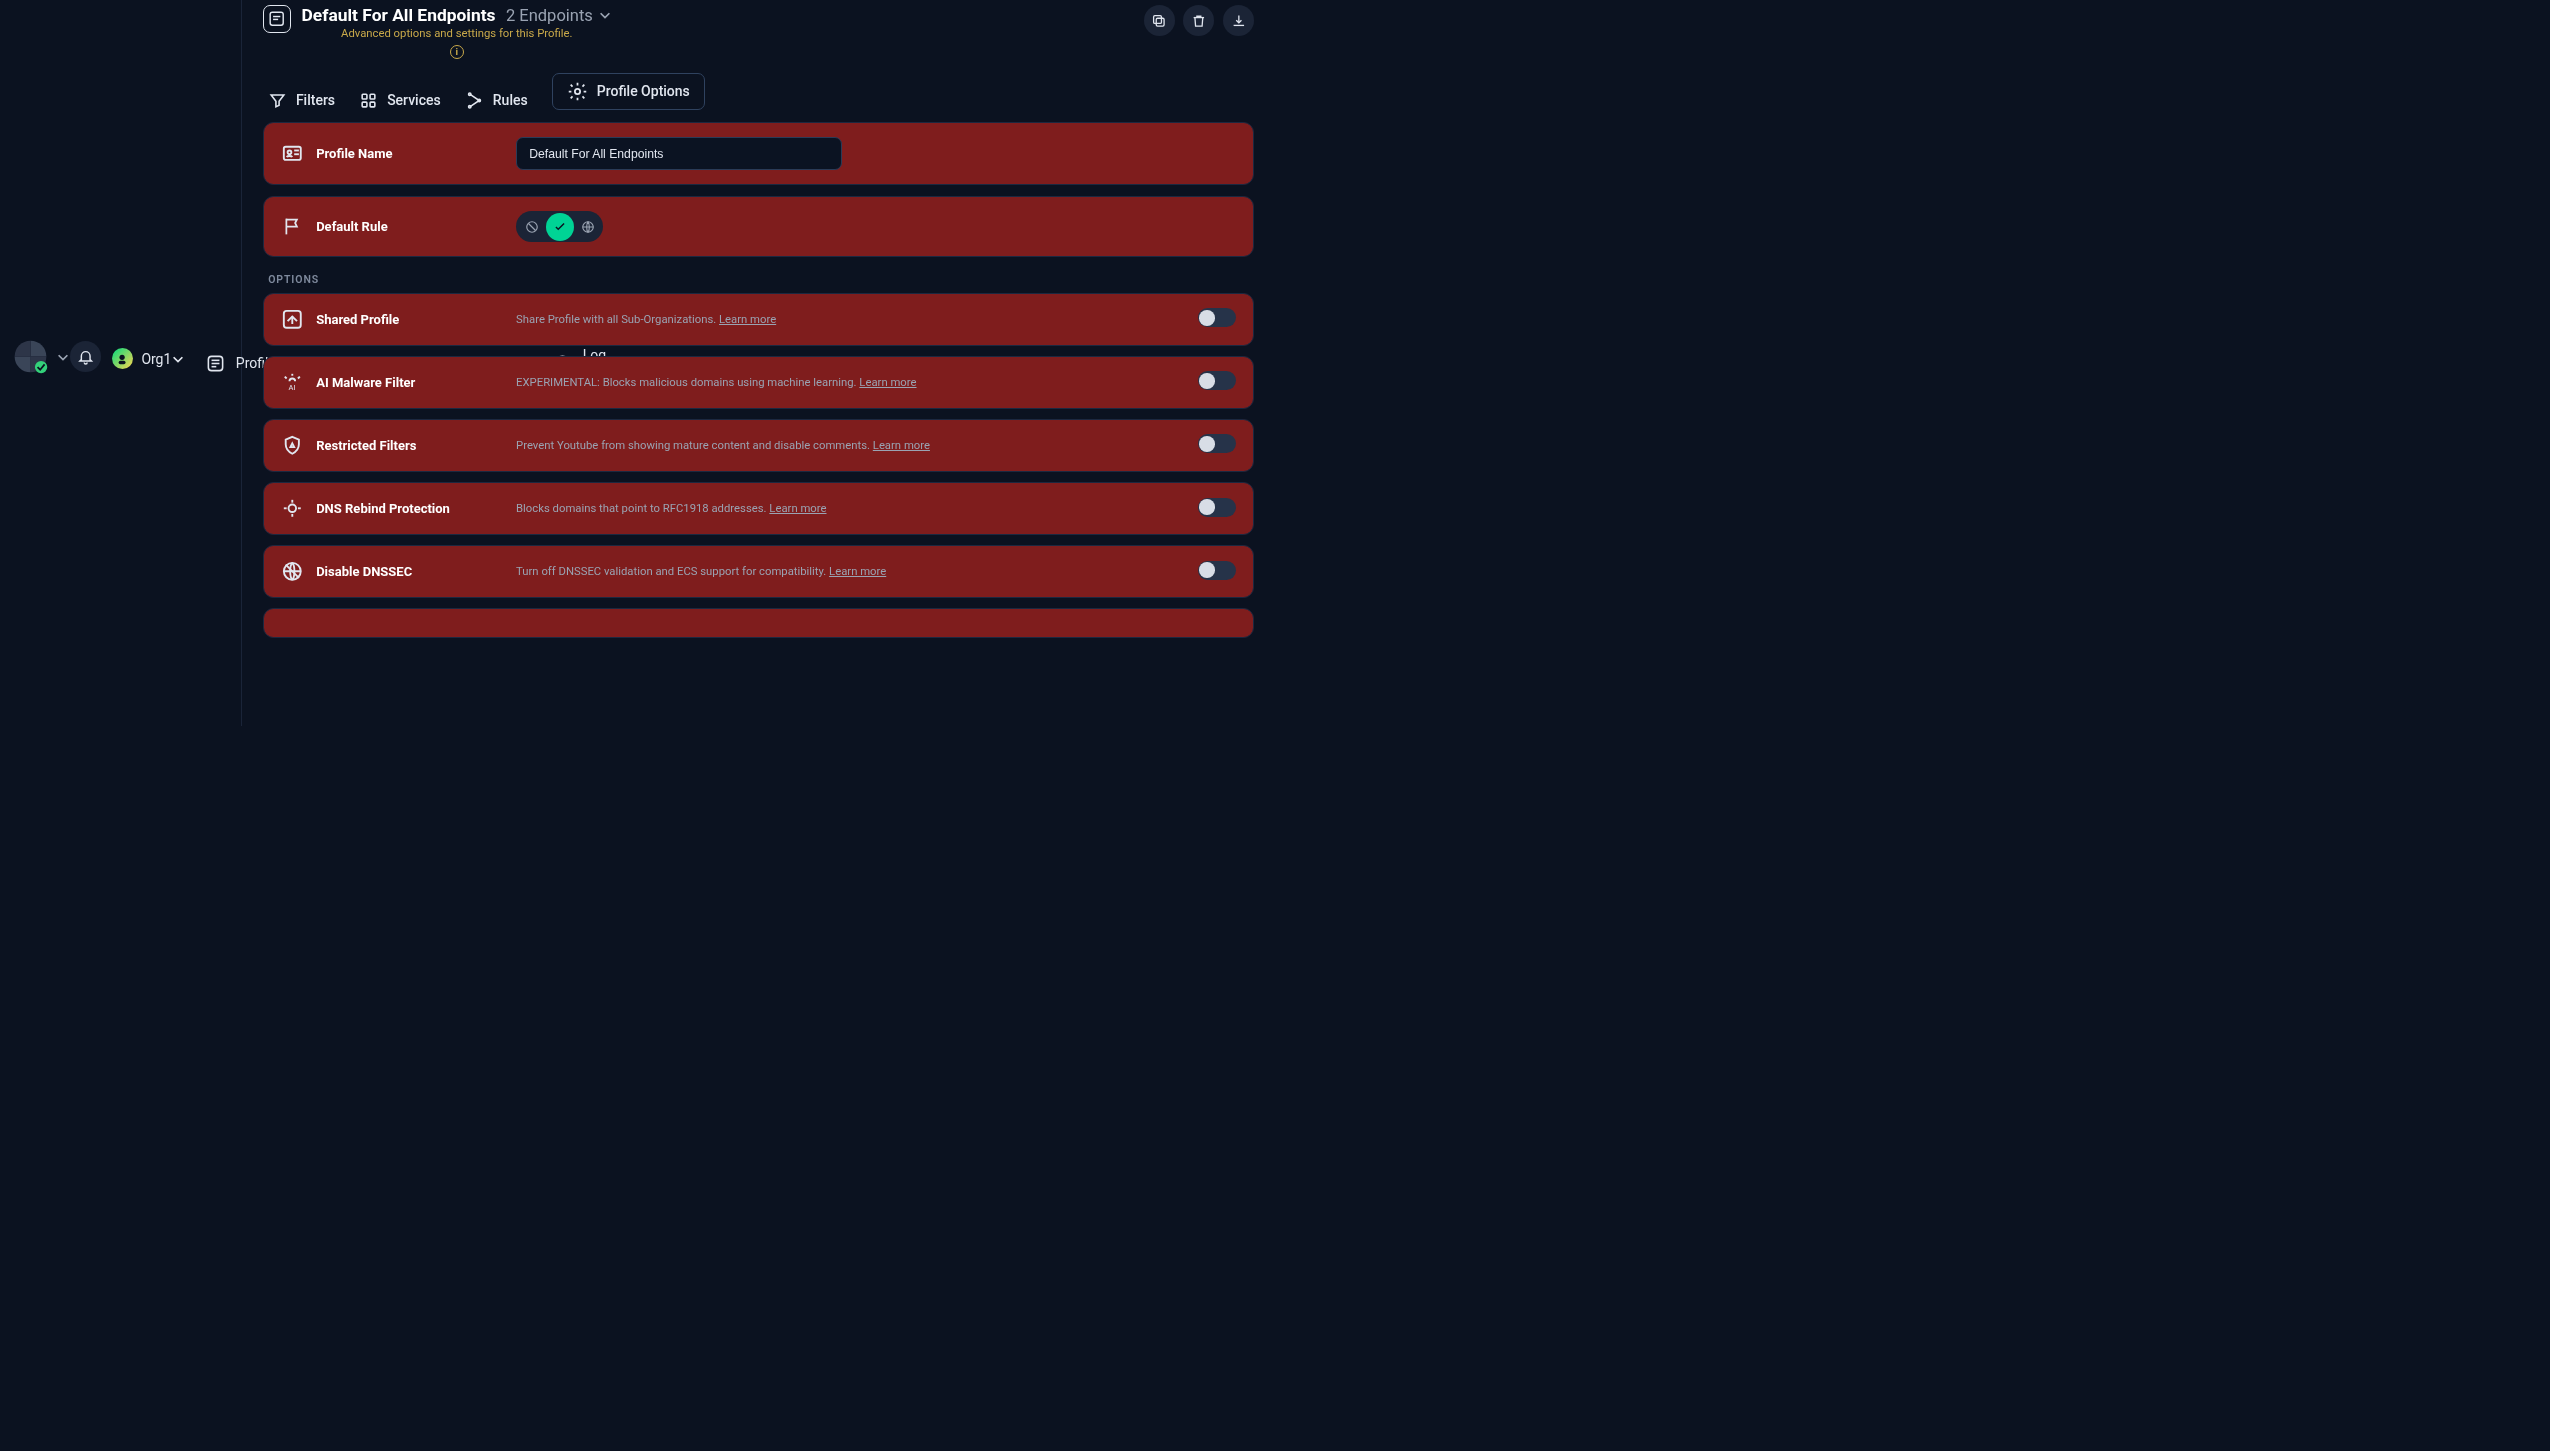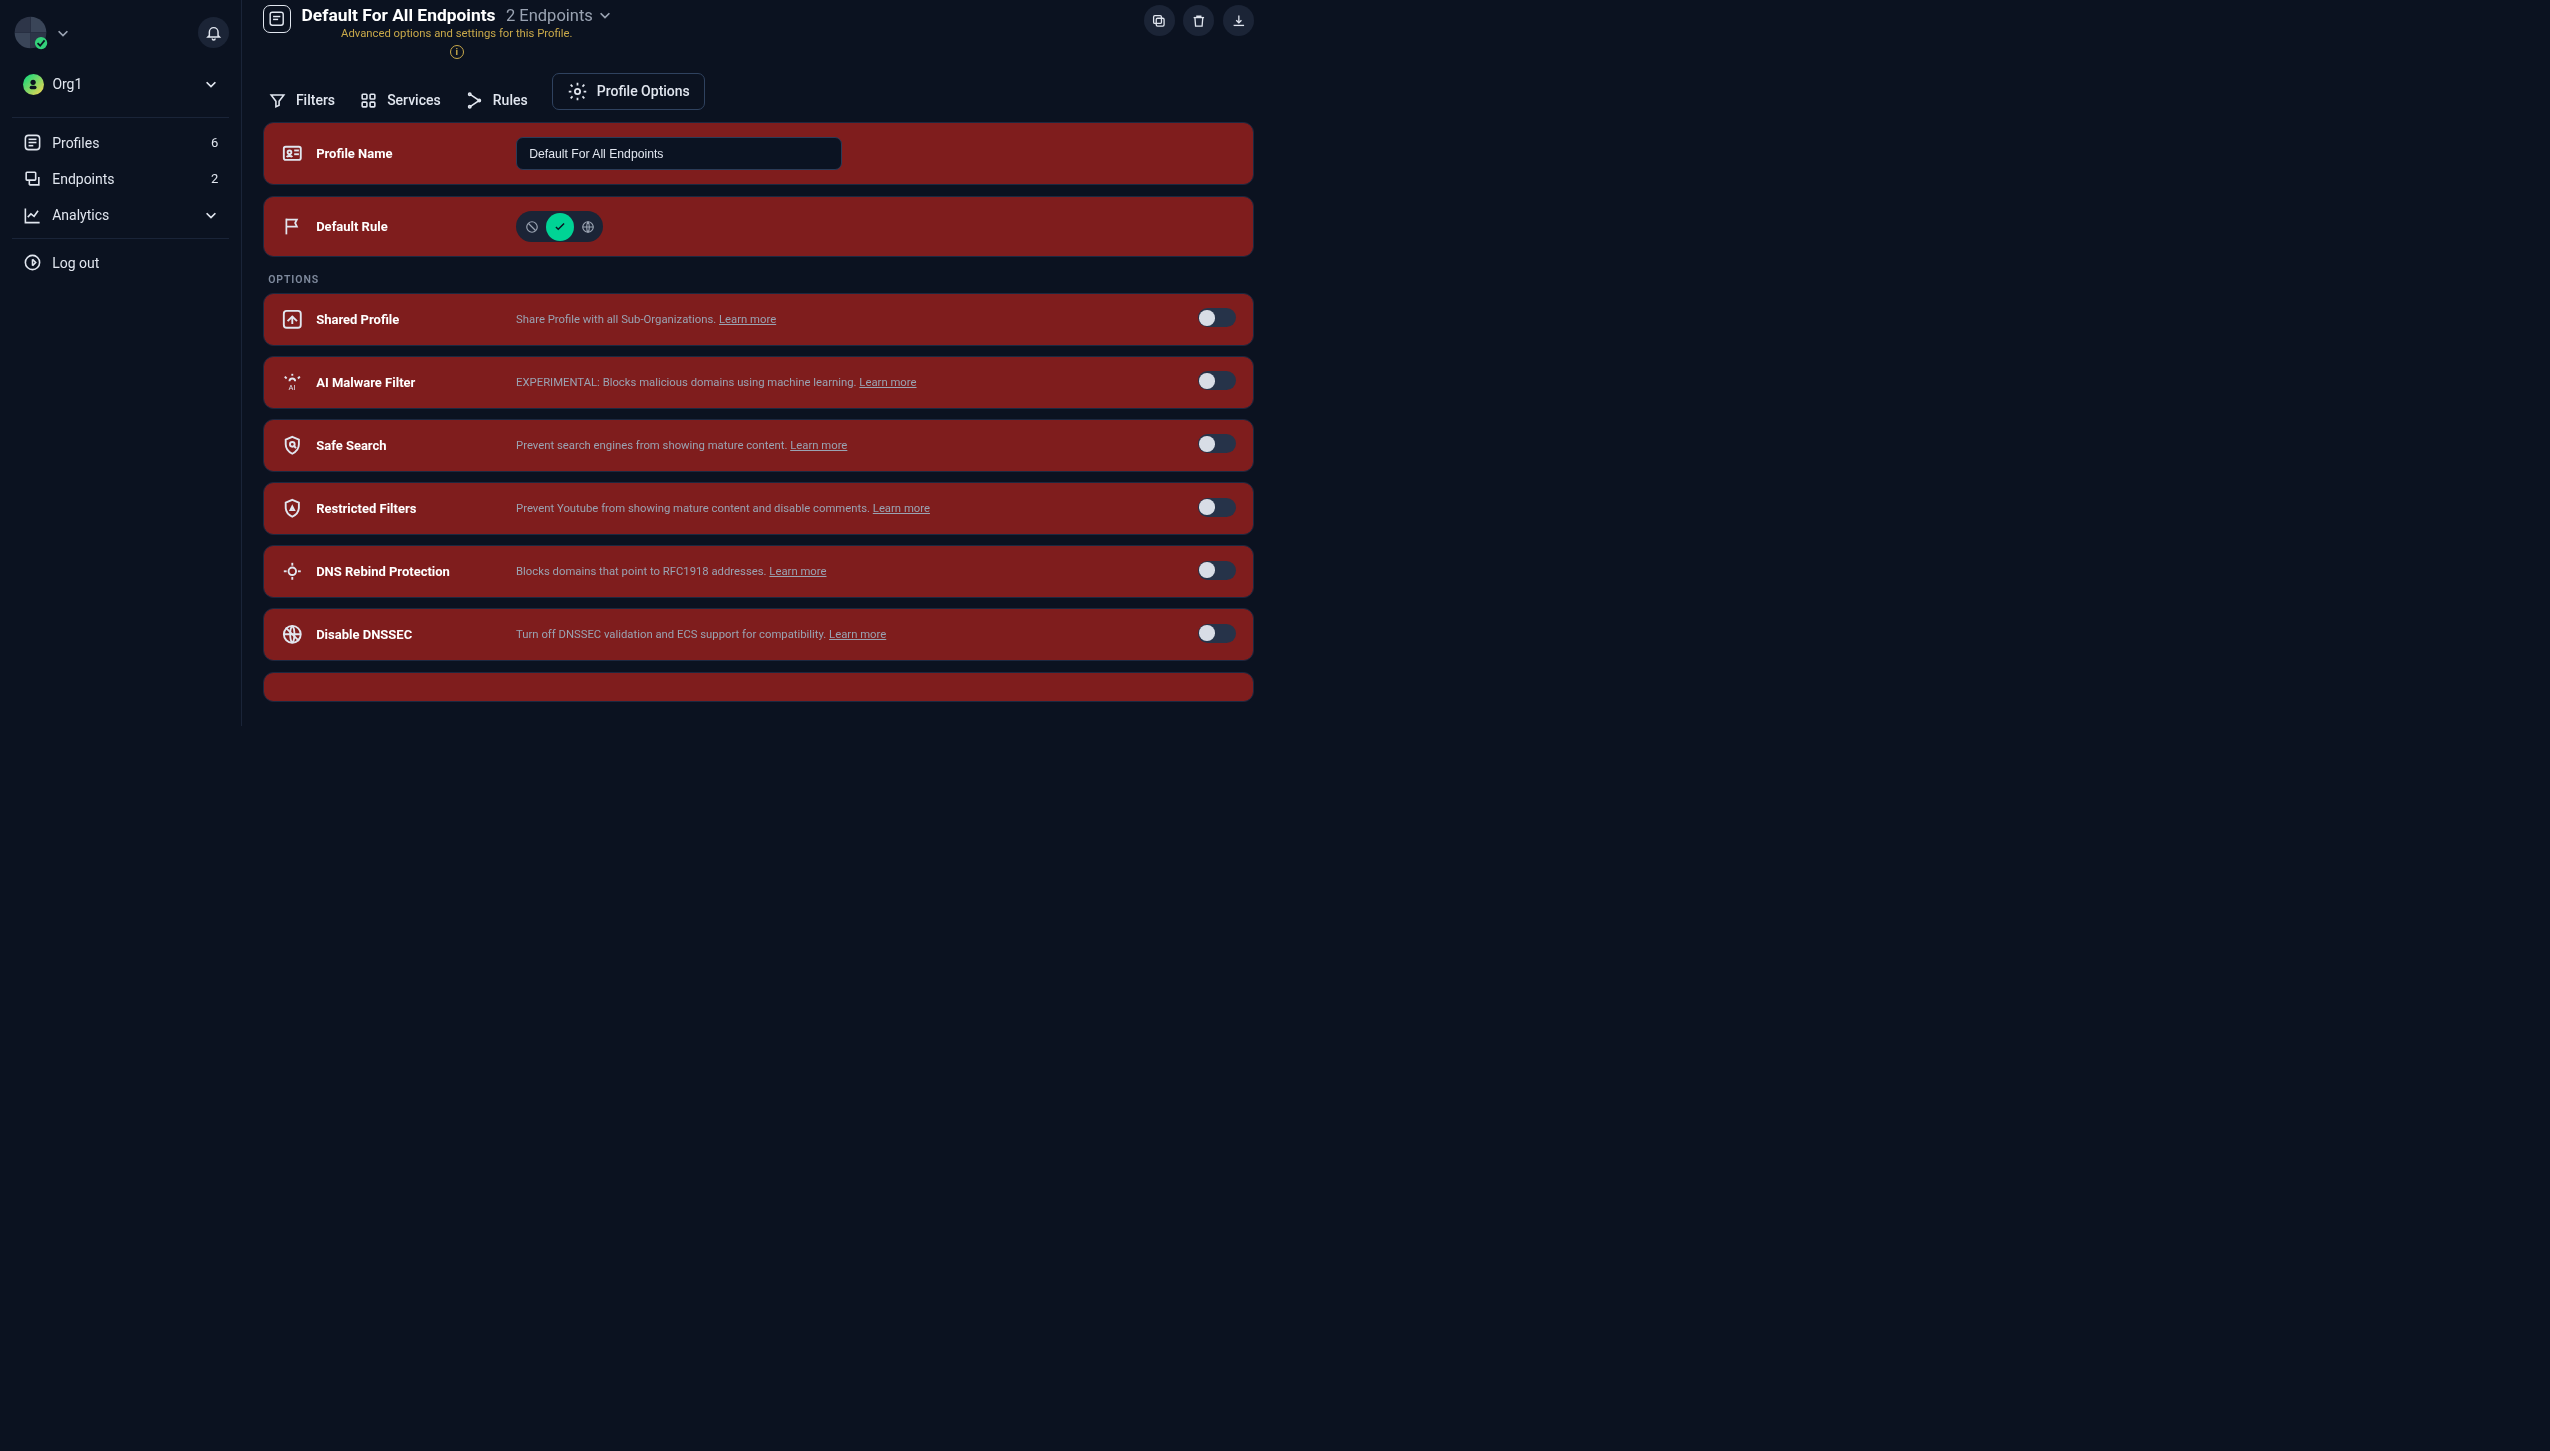--- a/index.html
+++ b/index.html
@@ -9,21 +9,21 @@
   color:#e1e6ef;
   width:1275px;
   height:726px;
   display:flex;
   overflow:hidden;
 }
 .sidebar {
   width:242px;
   border-right:0.9px solid #1a2438;
   display:flex;
-  flex-direction:column;
+  flex-direction:row;
   padding:14px 12.2px 12.2px 12.2px;
 }
 .sb-top { display:flex; align-items:center; justify-content:space-between; margin-bottom:14px;}
 .logo-wrap { display:flex; align-items:center; gap:7px;}
 .logo-icon { width:37px; height:37px; position:relative;}
 .chev { color:#9aa3b2; }
 .bell-btn { width:31px; height:31px; border-radius:50%; background:#1b2436; display:flex; align-items:center; justify-content:center; color:#e1e6ef; }
 .org-row { display:flex; align-items:center; justify-content:space-between; padding:8.7px 10.5px; border-radius:7px; margin-bottom:10.5px; }
 .org-left { display:flex; align-items:center; gap:8.7px;}
 .org-dot { width:21px; height:21px; border-radius:50%; background:linear-gradient(135deg,#00d97e,#ffd54f); display:flex; align-items:center; justify-content:center; font-size:10.5px; font-weight:700;}
@@ -351,38 +351,20 @@
     </div>
     <div class="trail">
       <span class="toggle"></span>
     </div>
       </div>
       <div class="card">
     <div class="lead">
       <span class="ic">
             <svg width="22.6" height="22.6" viewBox="0 0 24 24" fill="none" stroke="#e1e6ef" stroke-width="2">
               <path d="M12 3 l7 3 v5 c0 5 -3 8 -7 10 c-4 -2 -7 -5 -7 -10 v-5 z"></path>
-              <circle cx="12" cy="11" r="2.5"></circle>
-              <line x1="14" y1="13" x2="16" y2="15"></line>
-            </svg>
-          </span>
-      <span class="lbl">Safe Search</span>
-    </div>
-    <div class="body desc">
-      <span>Prevent search engines from showing mature content. </span><a href="#">Learn more</a>
-    </div>
-    <div class="trail">
-      <span class="toggle"></span>
-    </div>
-      </div>
-      <div class="card">
-    <div class="lead">
-      <span class="ic">
-            <svg width="22.6" height="22.6" viewBox="0 0 24 24" fill="none" stroke="#e1e6ef" stroke-width="2">
-              <path d="M12 3 l7 3 v5 c0 5 -3 8 -7 10 c-4 -2 -7 -5 -7 -10 v-5 z"></path>
               <path d="M12 10 l2 4 h-4 z"></path>
             </svg>
           </span>
       <span class="lbl">Restricted Filters</span>
     </div>
     <div class="body desc">
       <span>Prevent Youtube from showing mature content and disable comments. </span><a href="#">Learn more</a>
     </div>
     <div class="trail">
       <span class="toggle"></span>

